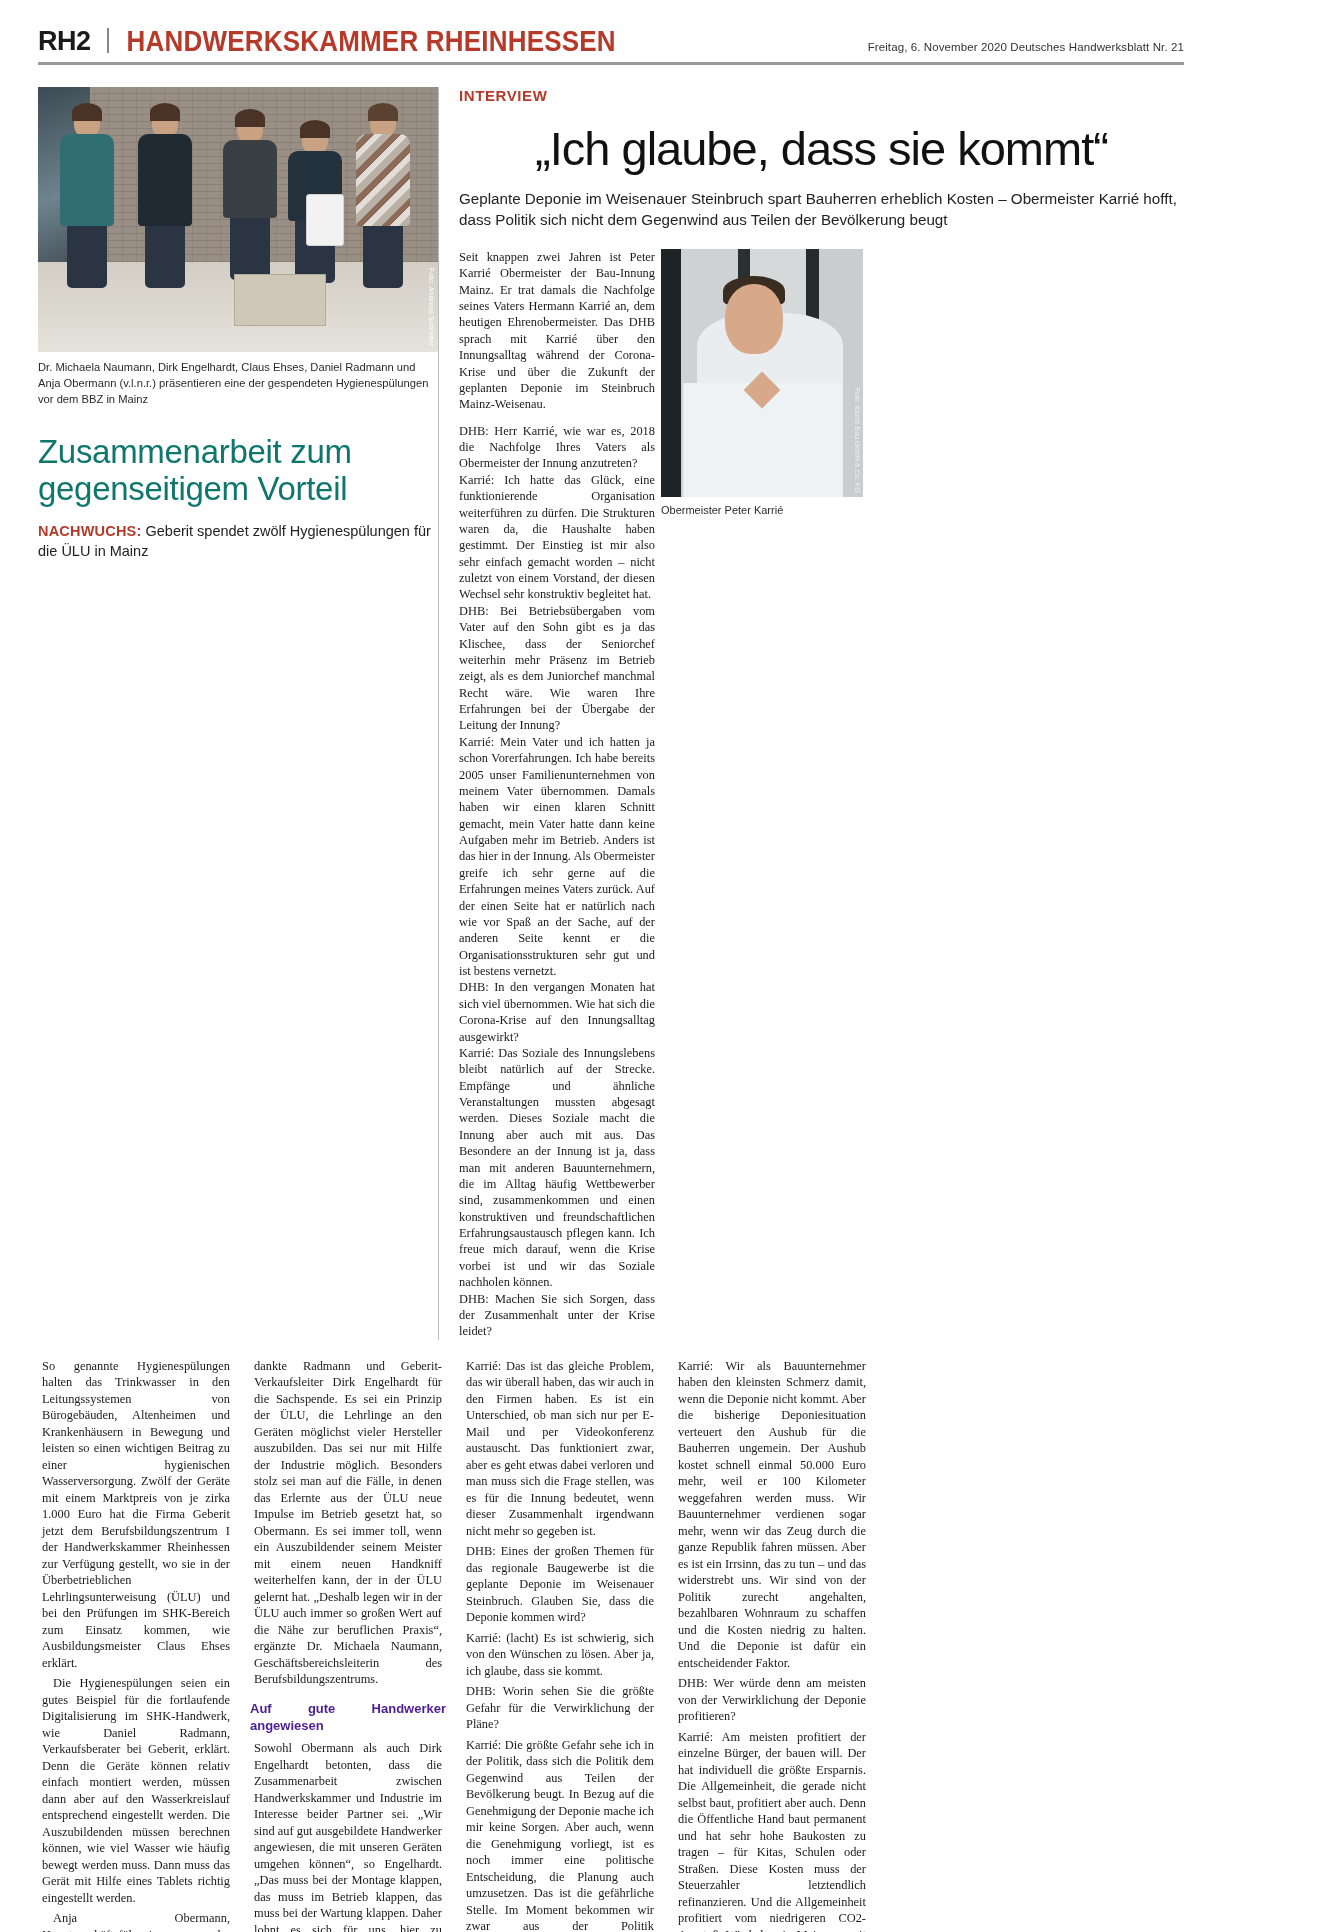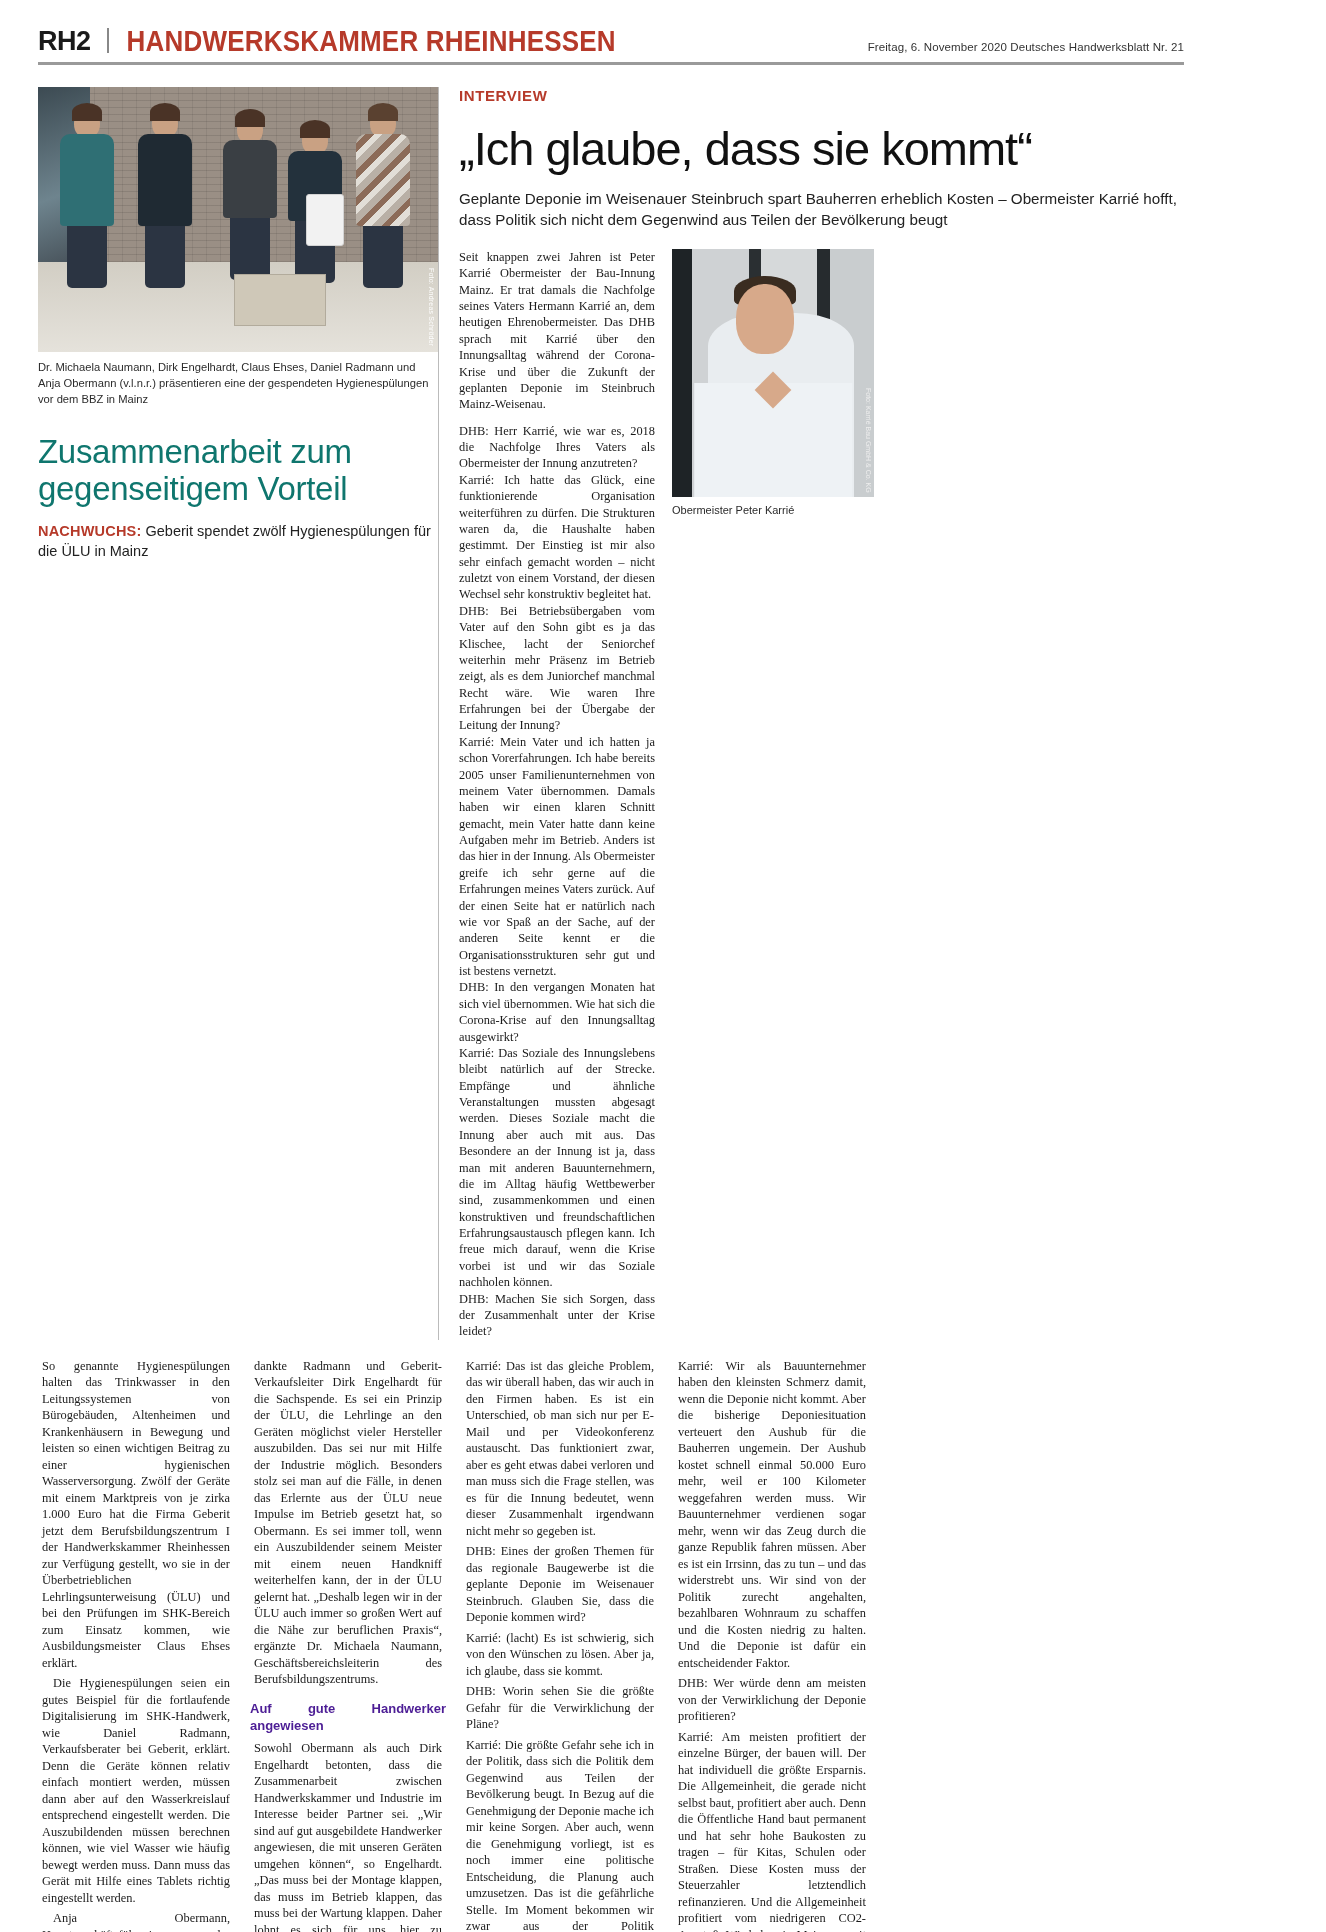--- a/index.html
+++ b/index.html
@@ -94,29 +94,29 @@
 
   
   .top-right { flex:1; padding-left:20px; border-left:1px solid #bbb; margin-left:0; }
   .iv-label {
     font-family:"Liberation Sans", sans-serif; font-weight:bold;
     color:#b63a2a; font-size:15px; letter-spacing:.6px;
   }
   .iv-headline {
     font-family:"Liberation Sans", sans-serif;
     font-size:47px; font-weight:400; line-height:1.06; color:#111;
-    margin-top:20px; letter-spacing:-1px; text-align:left;
+    margin-top:20px; letter-spacing:-1px; text-align:center;
   }
   .iv-sub {
     font-family:"Liberation Sans", sans-serif;
     font-size:15.2px; line-height:1.42; color:#222; margin-top:14px;
   }
 
   
-  .iv-body { display:flex; margin-top:18px; gap:17px; }
+  .iv-body { display:flex; margin-top:18px; gap:6px; }
   .iv-col { width:196px; font-size:12.4px; line-height:1.32; text-align:justify; }
   .iv-col.lead { width:196px; }
   .iv-col p { margin:0; text-indent:0; }
   .iv-col p + p { margin-top:0; }
   .iv-photo-wrap { width:202px; position:relative; }
   .iv-photo {
     width:202px; height:248px; overflow:hidden; position:relative;
     background:linear-gradient(180deg,#cfd3d6,#aeb4b8);
   }
   .ivp-bg { position:absolute; inset:0;
@@ -220,21 +220,21 @@
     <div class="top-right">
       <div class="iv-label">INTERVIEW</div>
       <div class="iv-headline">„Ich glaube, dass sie kommt“</div>
       <div class="iv-sub">Geplante Deponie im Weisenauer Steinbruch spart Bauherren erheblich Kosten – Obermeister Karrié hofft, dass Politik sich nicht dem Gegenwind aus Teilen der Bevölkerung beugt</div>
 
       <div class="iv-body">
         <div class="iv-col lead">
           <p>Seit knappen zwei Jahren ist Peter Karrié Obermeister der Bau-Innung Mainz. Er trat damals die Nachfolge seines Vaters Hermann Karrié an, dem heutigen Ehrenobermeister. Das DHB sprach mit Karrié über den Innungsalltag während der Corona-Krise und über die Zukunft der geplanten Deponie im Steinbruch Mainz-Weisenau.</p>
           <p style="margin-top:10px"><span class="q">DHB:</span><span> Herr Karrié, wie war es, 2018 die Nachfolge Ihres Vaters als Obermeister der Innung anzutreten?</span></p>
           <p><span class="q">Karrié:</span><span> Ich hatte das Glück, eine funktionierende Organisation weiterführen zu dürfen. Die Strukturen waren da, die Haushalte haben gestimmt. Der Einstieg ist mir also sehr einfach gemacht worden – nicht zuletzt von einem Vorstand, der diesen Wechsel sehr konstruktiv begleitet hat.</span></p>
-          <p><span class="q">DHB:</span><span> Bei Betriebsübergaben vom Vater auf den Sohn gibt es ja das Klischee, lacht der Seniorchef weiterhin mehr Präsenz im Betrieb zeigt, als es dem Juniorchef manchmal Recht wäre. Wie waren Ihre Erfahrungen bei der Übergabe der Leitung der Innung?</span></p>
+          <p><span class="q">DHB:</span><span> Bei Betriebsübergaben vom Vater auf den Sohn gibt es ja das Klischee, dass der Seniorchef weiterhin mehr Präsenz im Betrieb zeigt, als es dem Juniorchef manchmal Recht wäre. Wie waren Ihre Erfahrungen bei der Übergabe der Leitung der Innung?</span></p>
           <p><span class="q">Karrié:</span><span> Mein Vater und ich hatten ja schon Vorerfahrungen. Ich habe bereits 2005 unser Familienunternehmen von meinem Vater übernommen. Damals haben wir einen klaren Schnitt gemacht, mein Vater hatte dann keine Aufgaben mehr im Betrieb. Anders ist das hier in der Innung. Als Obermeister greife ich sehr gerne auf die Erfahrungen meines Vaters zurück. Auf der einen Seite hat er natürlich nach wie vor Spaß an der Sache, auf der anderen Seite kennt er die Organisationsstrukturen sehr gut und ist bestens vernetzt.</span></p>
           <p><span class="q">DHB:</span><span> In den vergangen Monaten hat sich viel übernommen. Wie hat sich die Corona-Krise auf den Innungsalltag ausgewirkt?</span></p>
           <p><span class="q">Karrié:</span><span> Das Soziale des Innungslebens bleibt natürlich auf der Strecke. Empfänge und ähnliche Veranstaltungen mussten abgesagt werden. Dieses Soziale macht die Innung aber auch mit aus. Das Besondere an der Innung ist ja, dass man mit anderen Bauunternehmern, die im Alltag häufig Wettbewerber sind, zusammenkommen und einen konstruktiven und freundschaftlichen Erfahrungsaustausch pflegen kann. Ich freue mich darauf, wenn die Krise vorbei ist und wir das Soziale nachholen können.</span></p>
           <p><span class="q">DHB:</span><span> Machen Sie sich Sorgen, dass der Zusammenhalt unter der Krise leidet?</span></p>
         </div>
 
         <div class="iv-photo-wrap">
           <div class="iv-photo">
             <div class="ivp-bg"></div>
             <div class="ivp-person"></div>

